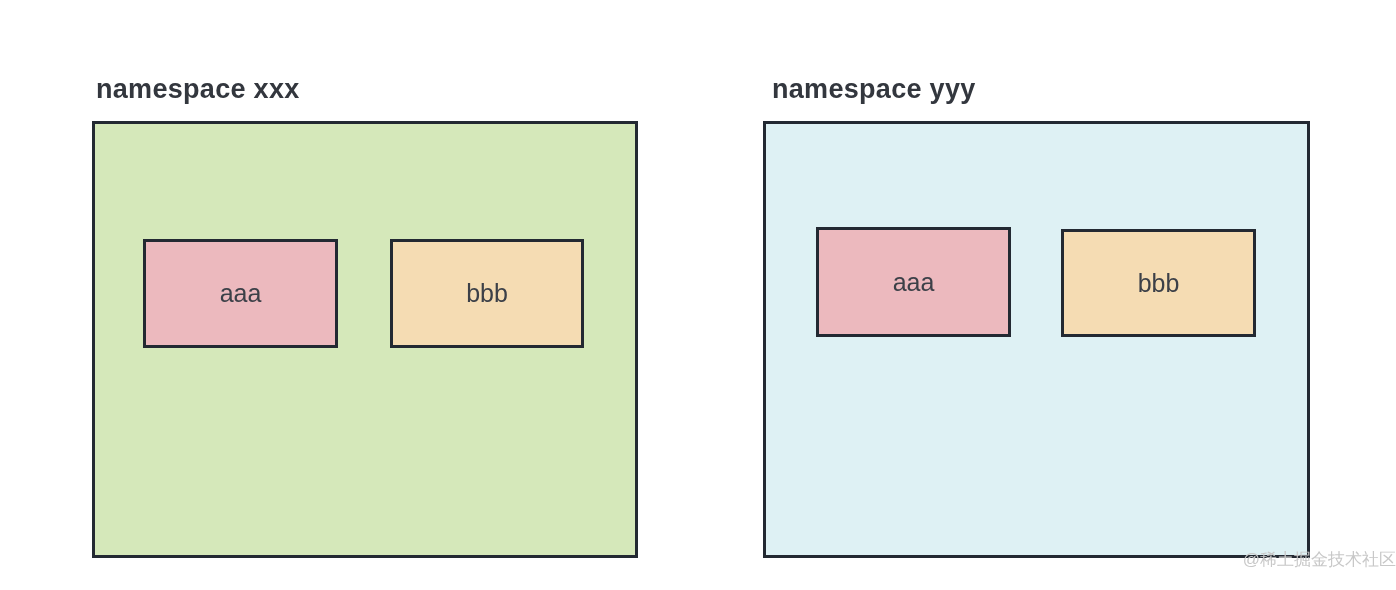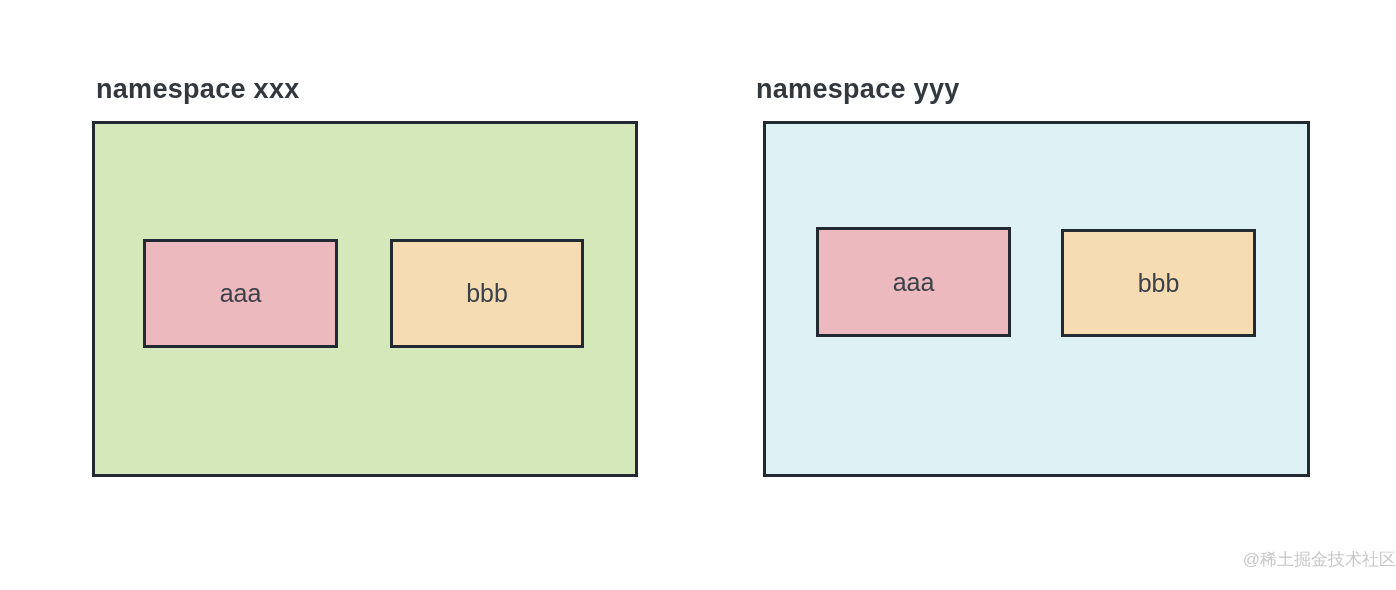--- a/index.html
+++ b/index.html
@@ -13,25 +13,25 @@
   .ns-title {
     position: absolute;
     top: 74px;
     font-size: 27px;
     font-weight: 600;
     color: #33373e;
     letter-spacing: 0.3px;
     white-space: nowrap;
   }
   .ns-title.xxx { left: 96px; }
-  .ns-title.yyy { left: 756px; }
+  .ns-title.yyy { left: 772px; }
   .ns-container {
     position: absolute;
     top: 121px;
-    height: 356px;
+    height: 437px;
     border: 3px solid #232932;
   }
   .ns-container.xxx { left: 92px;  width: 546px; }
   .ns-container.yyy { left: 763px; width: 547px; }
   .inner-box {
     position: absolute;
     border: 3px solid #232932;
     display: flex;
     align-items: center;
     justify-content: center;

